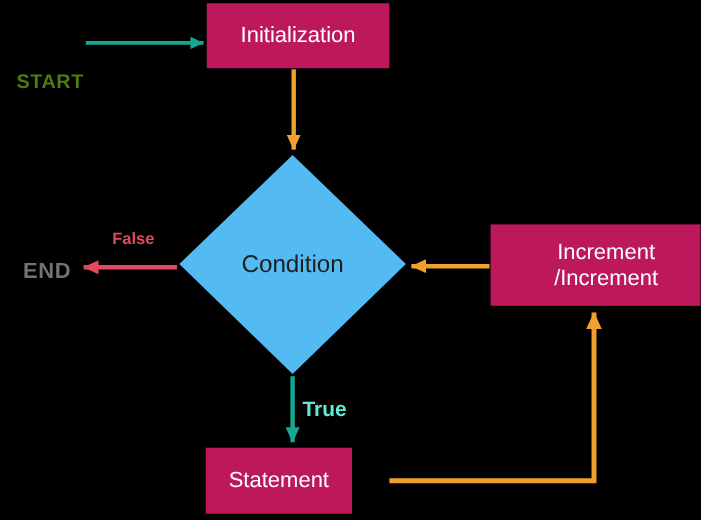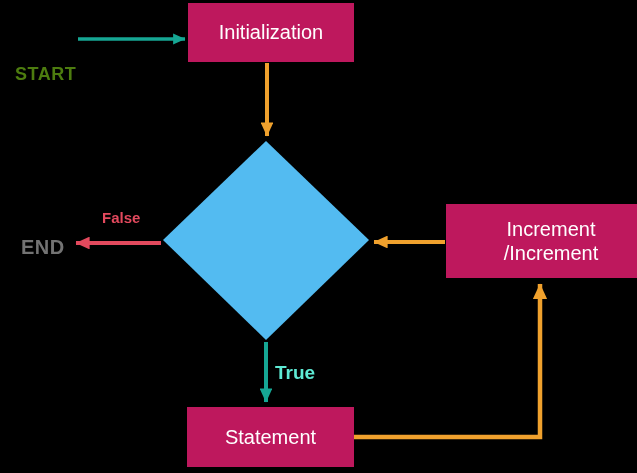--- a/index.html
+++ b/index.html
@@ -15,21 +15,21 @@
     position:absolute;
     background:#be185d;
     color:#ffffff;
     display:flex;align-items:center;justify-content:center;
     text-align:center;
     font-size:20px;
     line-height:1.22;
   }
   #box-initialization{left:188px;top:3px;width:166px;height:59px;}
   #box-increment{left:446px;top:204px;width:210px;height:74px;flex-direction:column;}
-  #box-statement{left:187px;top:407px;width:167px;height:60px;}
+  #box-statement{left:187px;top:407px;width:133px;height:60px;}
   .edge-label{position:absolute;font-weight:700;}
   #label-start{left:15px;top:28px;font-size:18px;color:#4d7c0f;letter-spacing:0.5px;margin-top:36px;}
   #label-end{left:21px;top:236px;font-size:20px;color:#737373;letter-spacing:0.5px;}
   #label-false{left:102px;top:209px;font-size:15px;color:#E2495D;}
   #label-true{left:275px;top:362px;font-size:19px;color:#5eead4;}
   #label-condition{
     position:absolute;left:163px;top:227px;width:206px;
     text-align:center;font-size:22px;color:#1d1d1d;font-weight:400;
   }
 </style>
@@ -72,20 +72,21 @@
 
   <div class="node-box" id="box-increment">
     <span>Increment</span>
     <span>/Increment</span>
   </div>
 
   <div class="node-box" id="box-statement">
     <span>Statement</span>
   </div>
 
+  <div id="label-condition">Condition</div>
 
   <div class="edge-label" id="label-start">START</div>
 
   <div class="edge-label" id="label-end">END</div>
 
   <div class="edge-label" id="label-false">False</div>
 
   <div class="edge-label" id="label-true">True</div>
 
 </div>

